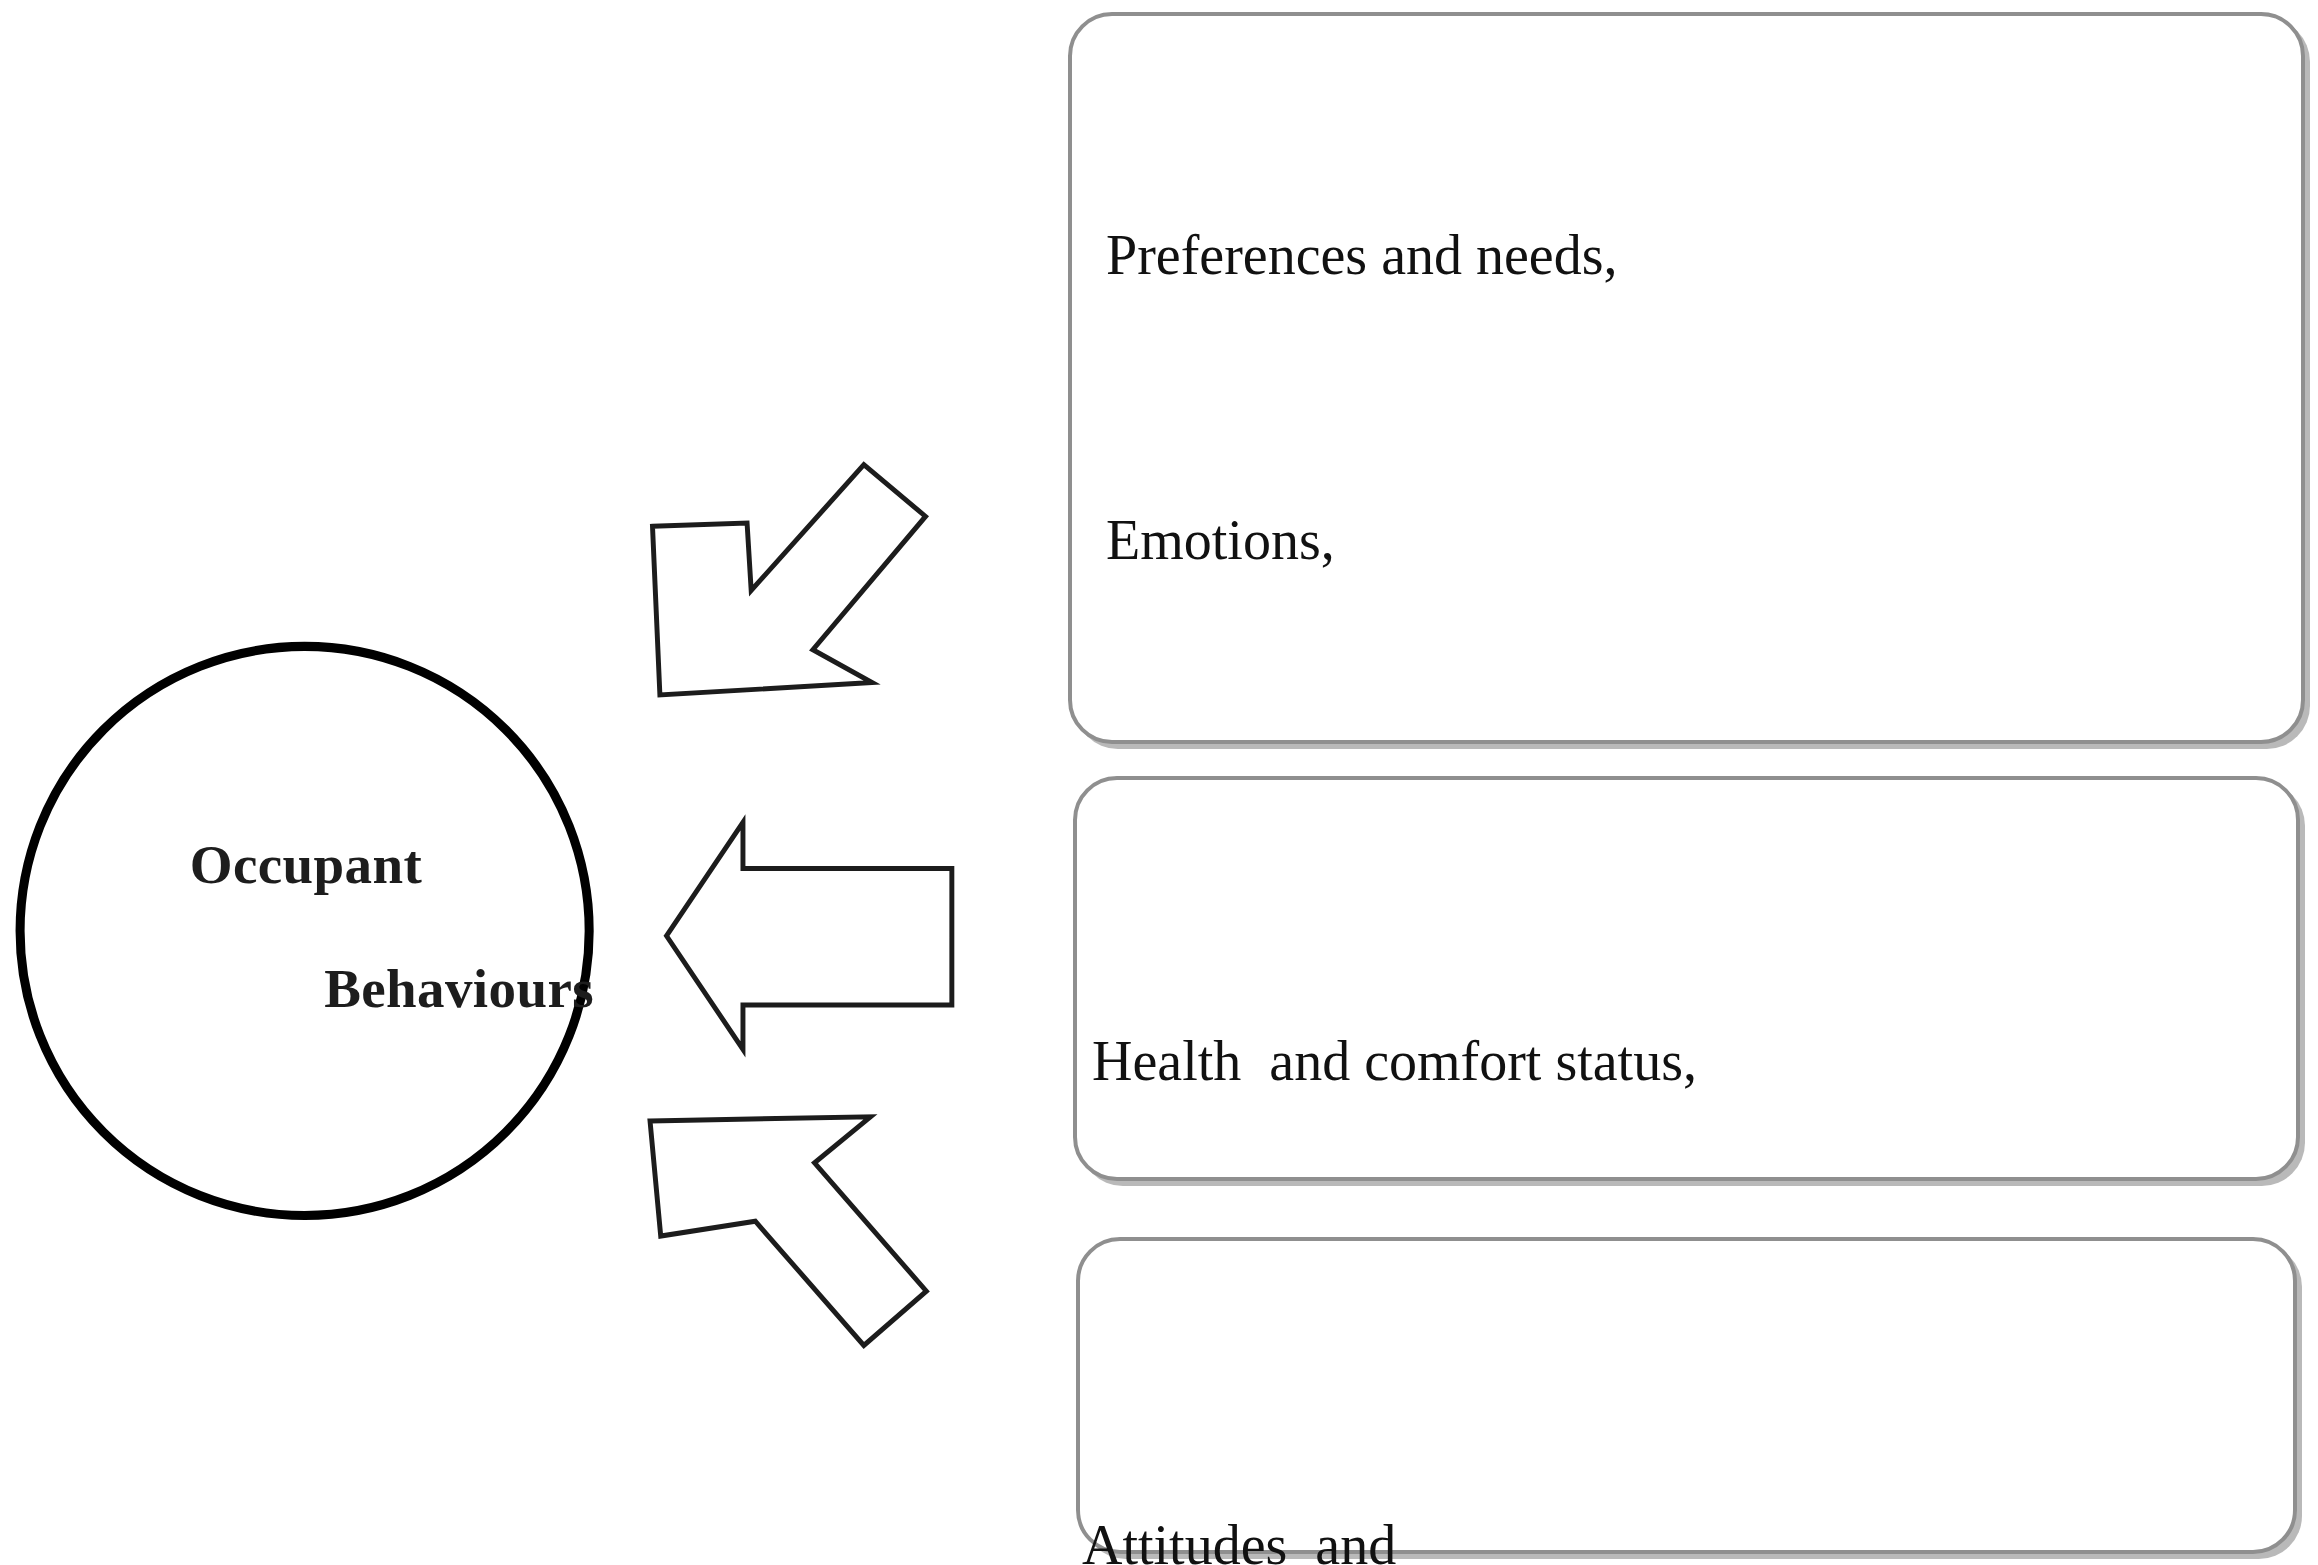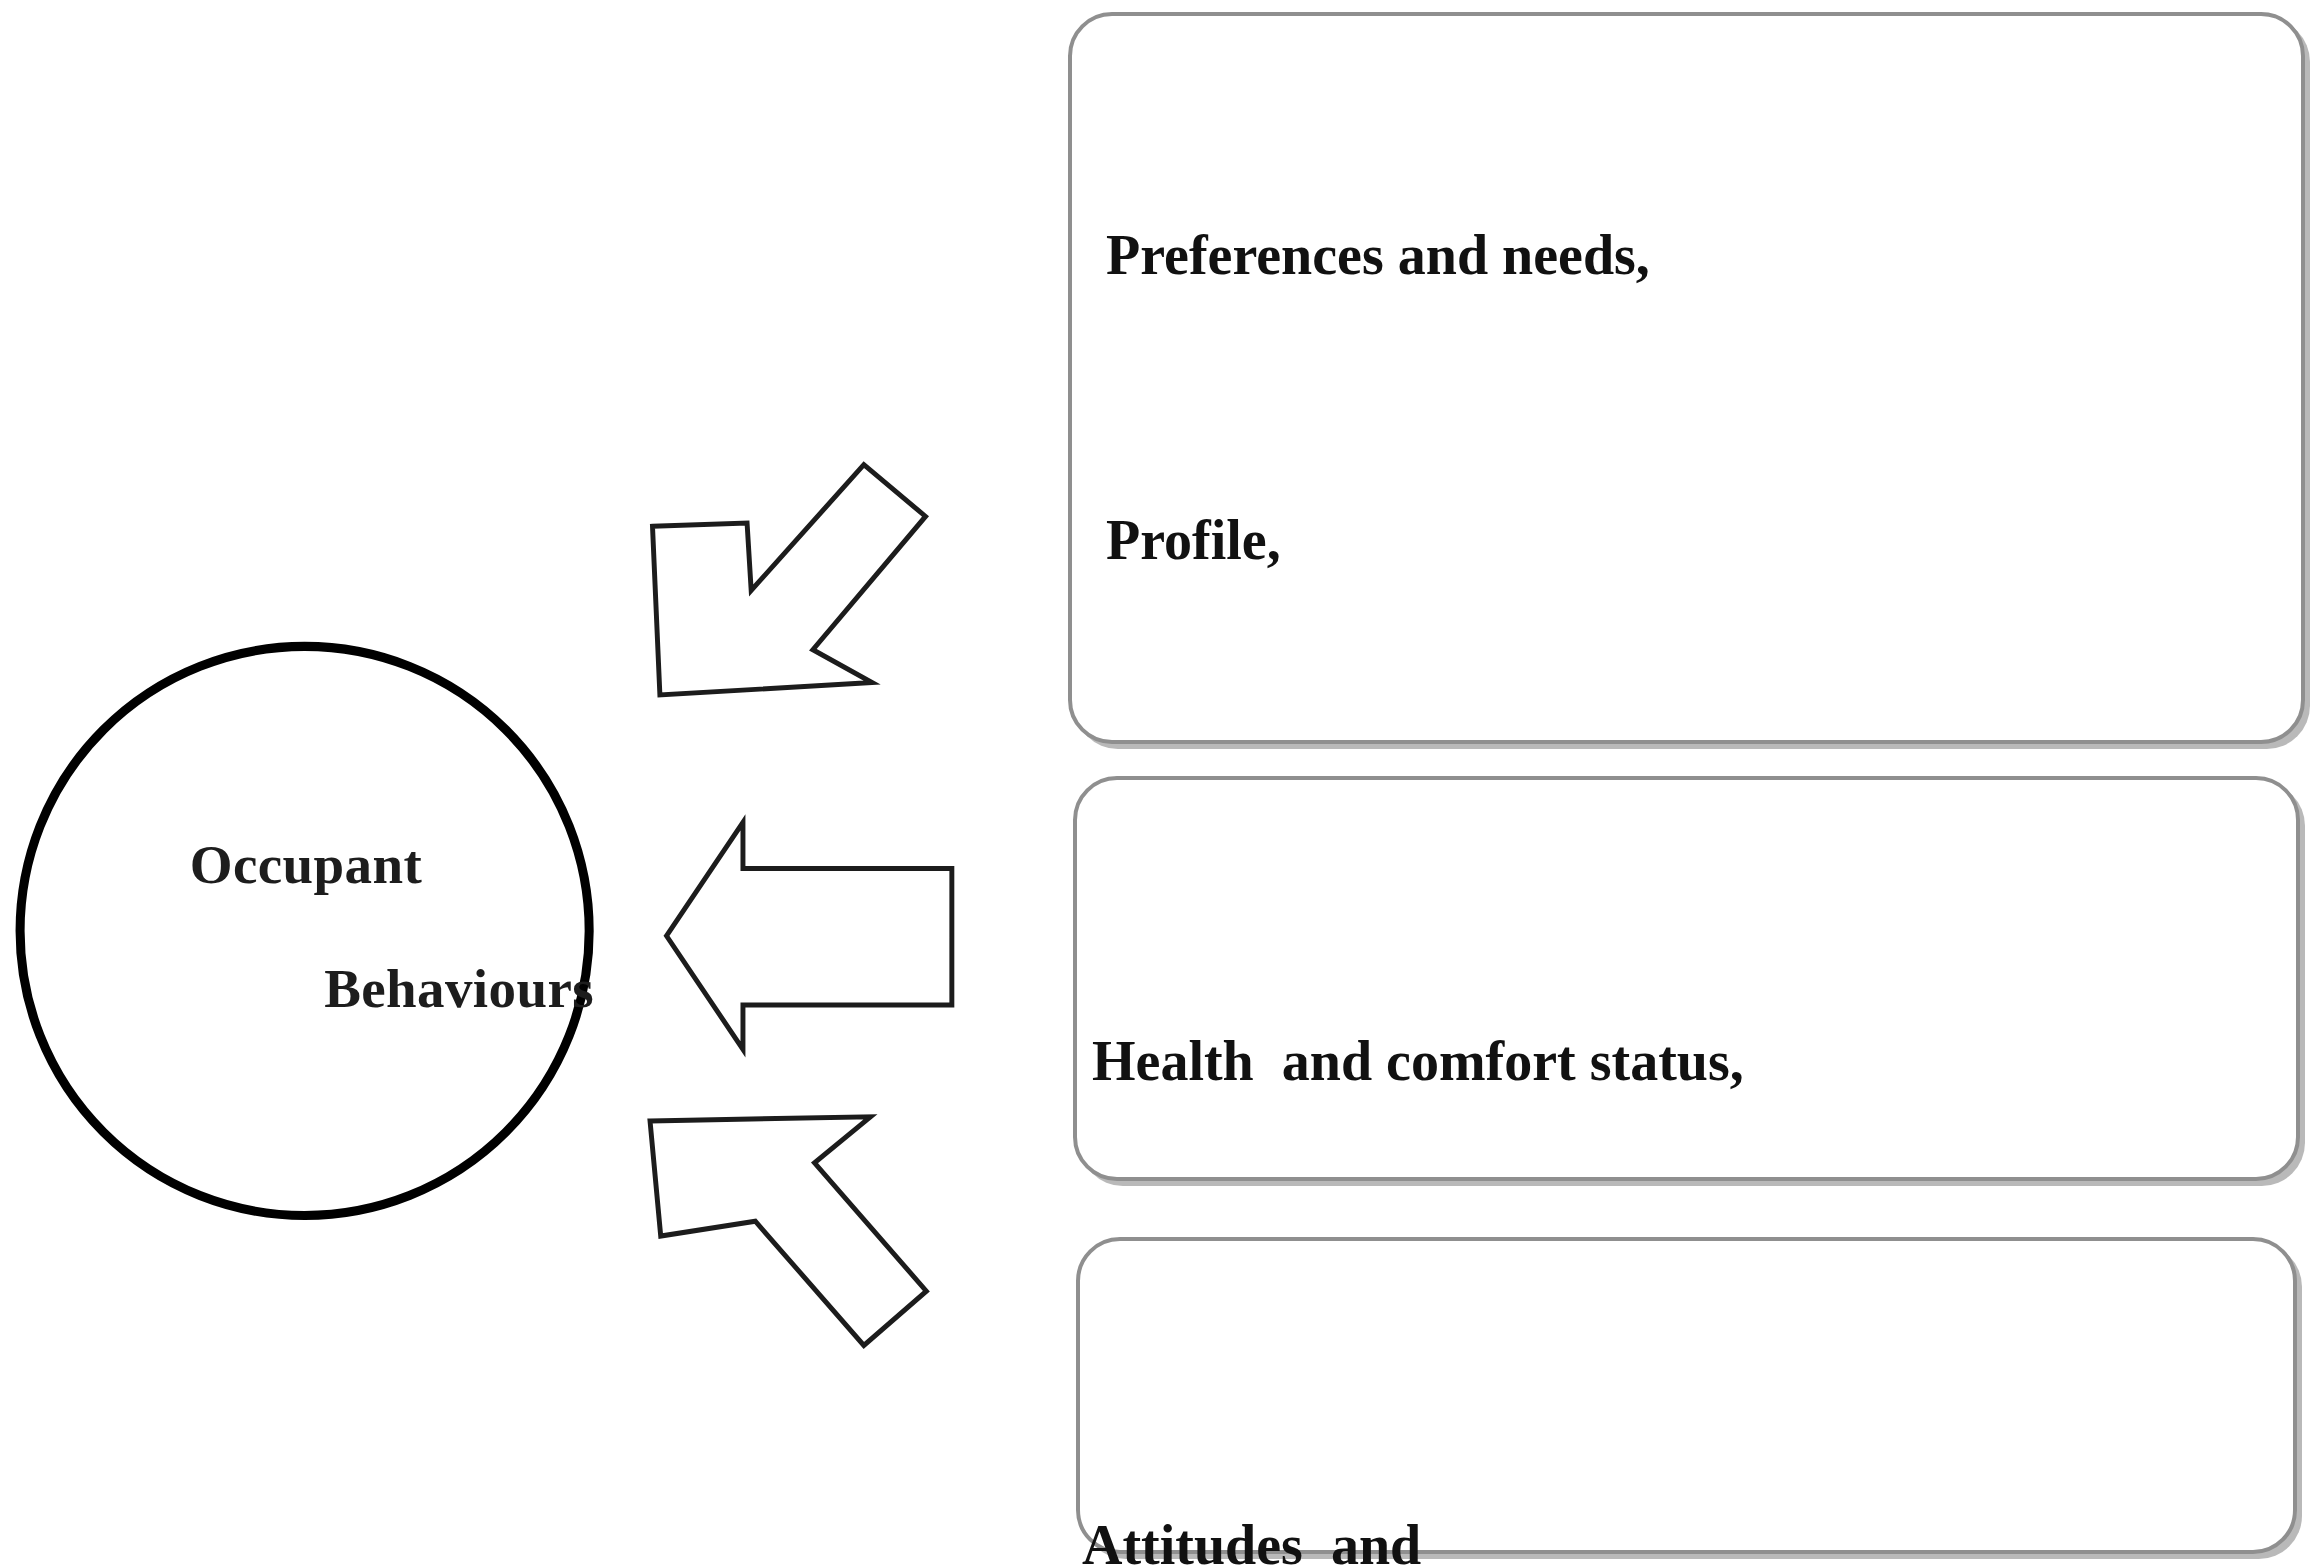--- a/index.html
+++ b/index.html
@@ -56,21 +56,21 @@
     position: absolute;
     color: #111111;
     font-size: 56px;
     line-height: 95px;
     white-space: pre;
   }
   #lines-preferences { left: 1106px; top: 18px; }
   #lines-status      { left: 1092px; top: 824px; }
   #lines-attitudes   { left: 1082px; top: 1308px; }
 
-  .box-line { display: block; font-weight: bold; }
+  .box-line { display: block; }
 </style>
 </head>
 <body>
 
 <div id="stage">
 
   <svg id="canvas" viewBox="0 0 2819 1903" xmlns="http://www.w3.org/2000/svg">
 
     <circle cx="370" cy="1132" r="346" fill="#ffffff" stroke="#000000" stroke-width="11"></circle>
 
@@ -80,21 +80,20 @@
 
     <polygon points="790,1363 1058,1358 990,1414 1126,1570 1050,1636 918,1485 803,1503" fill="#ffffff" stroke="#1c1c1c" stroke-width="6" stroke-linejoin="miter"></polygon>
   </svg>
 
   <div class="circle-label" id="circle-line-1">Occupant</div>
   <div class="circle-label" id="circle-line-2">Behaviours</div>
 
   <div class="factor-box" id="box-preferences"></div>
   <div class="box-lines" id="lines-preferences">
     <span class="box-line">Preferences and needs,</span>
-    <span class="box-line">Profile,</span>
     <span class="box-line">Emotions,</span>
     <span class="box-line">Habits,</span>
     <span class="box-line">Social-economic  factor,</span>
     
     
   </div>
 
   <div class="factor-box" id="box-status"></div>
   <div class="box-lines" id="lines-status">
     <span class="box-line">Health  and comfort status,</span>

